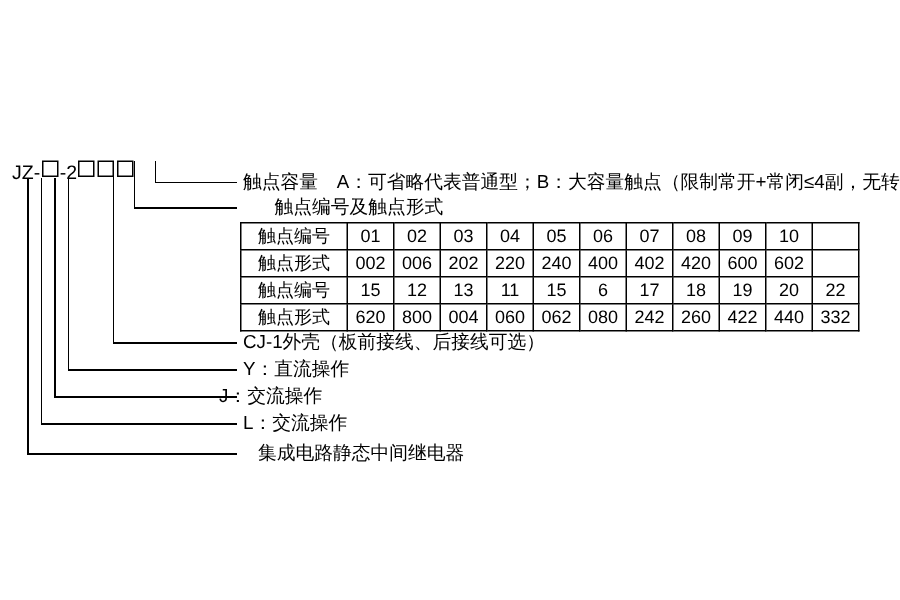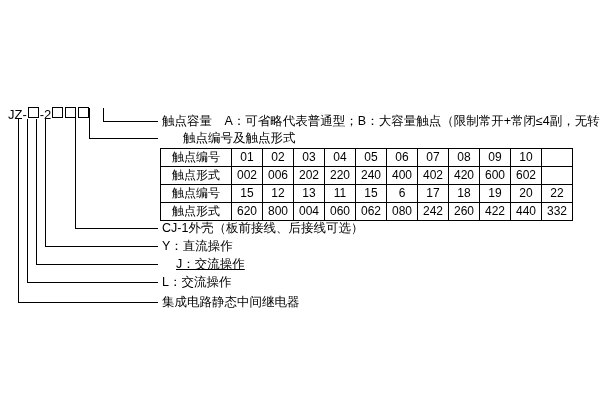--- a/index.html
+++ b/index.html
@@ -95,25 +95,25 @@
   </div>
 
   <div class="item" style="left:162px;top:114px;">触点容量　A：可省略代表普通型；B：大容量触点（限制常开+常闭≤4副，无转换）</div>
 
   <div class="item" style="left:162px;top:131px;margin-left:21px;">触点编号及触点形式</div>
 
   <div class="item" style="left:162px;top:221px;">CJ-1外壳（板前接线、后接线可选）</div>
 
   <div class="item" style="left:162px;top:239px;">Y：直流操作</div>
 
-  <div class="item" style="left:176px;top:257px;text-decoration:underline;">J：交流操作</div>
+  <div class="item" style="left:146px;top:257px;">J：交流操作</div>
 
   <div class="item" style="left:162px;top:275px;">L：交流操作</div>
 
-  <div class="item" style="left:162px;top:295px;text-align:right;">集成电路静态中间继电器</div>
+  <div class="item" style="left:172px;top:295px;text-align:right;">集成电路静态中间继电器</div>
 
   <table class="tbl">
     <tbody id="tbody">
         <tr>
           <td class="lbl">触点编号</td>
           <td class="cell">01</td>
           <td class="cell">02</td>
           <td class="cell">03</td>
           <td class="cell">04</td>
           <td class="cell">05</td>

